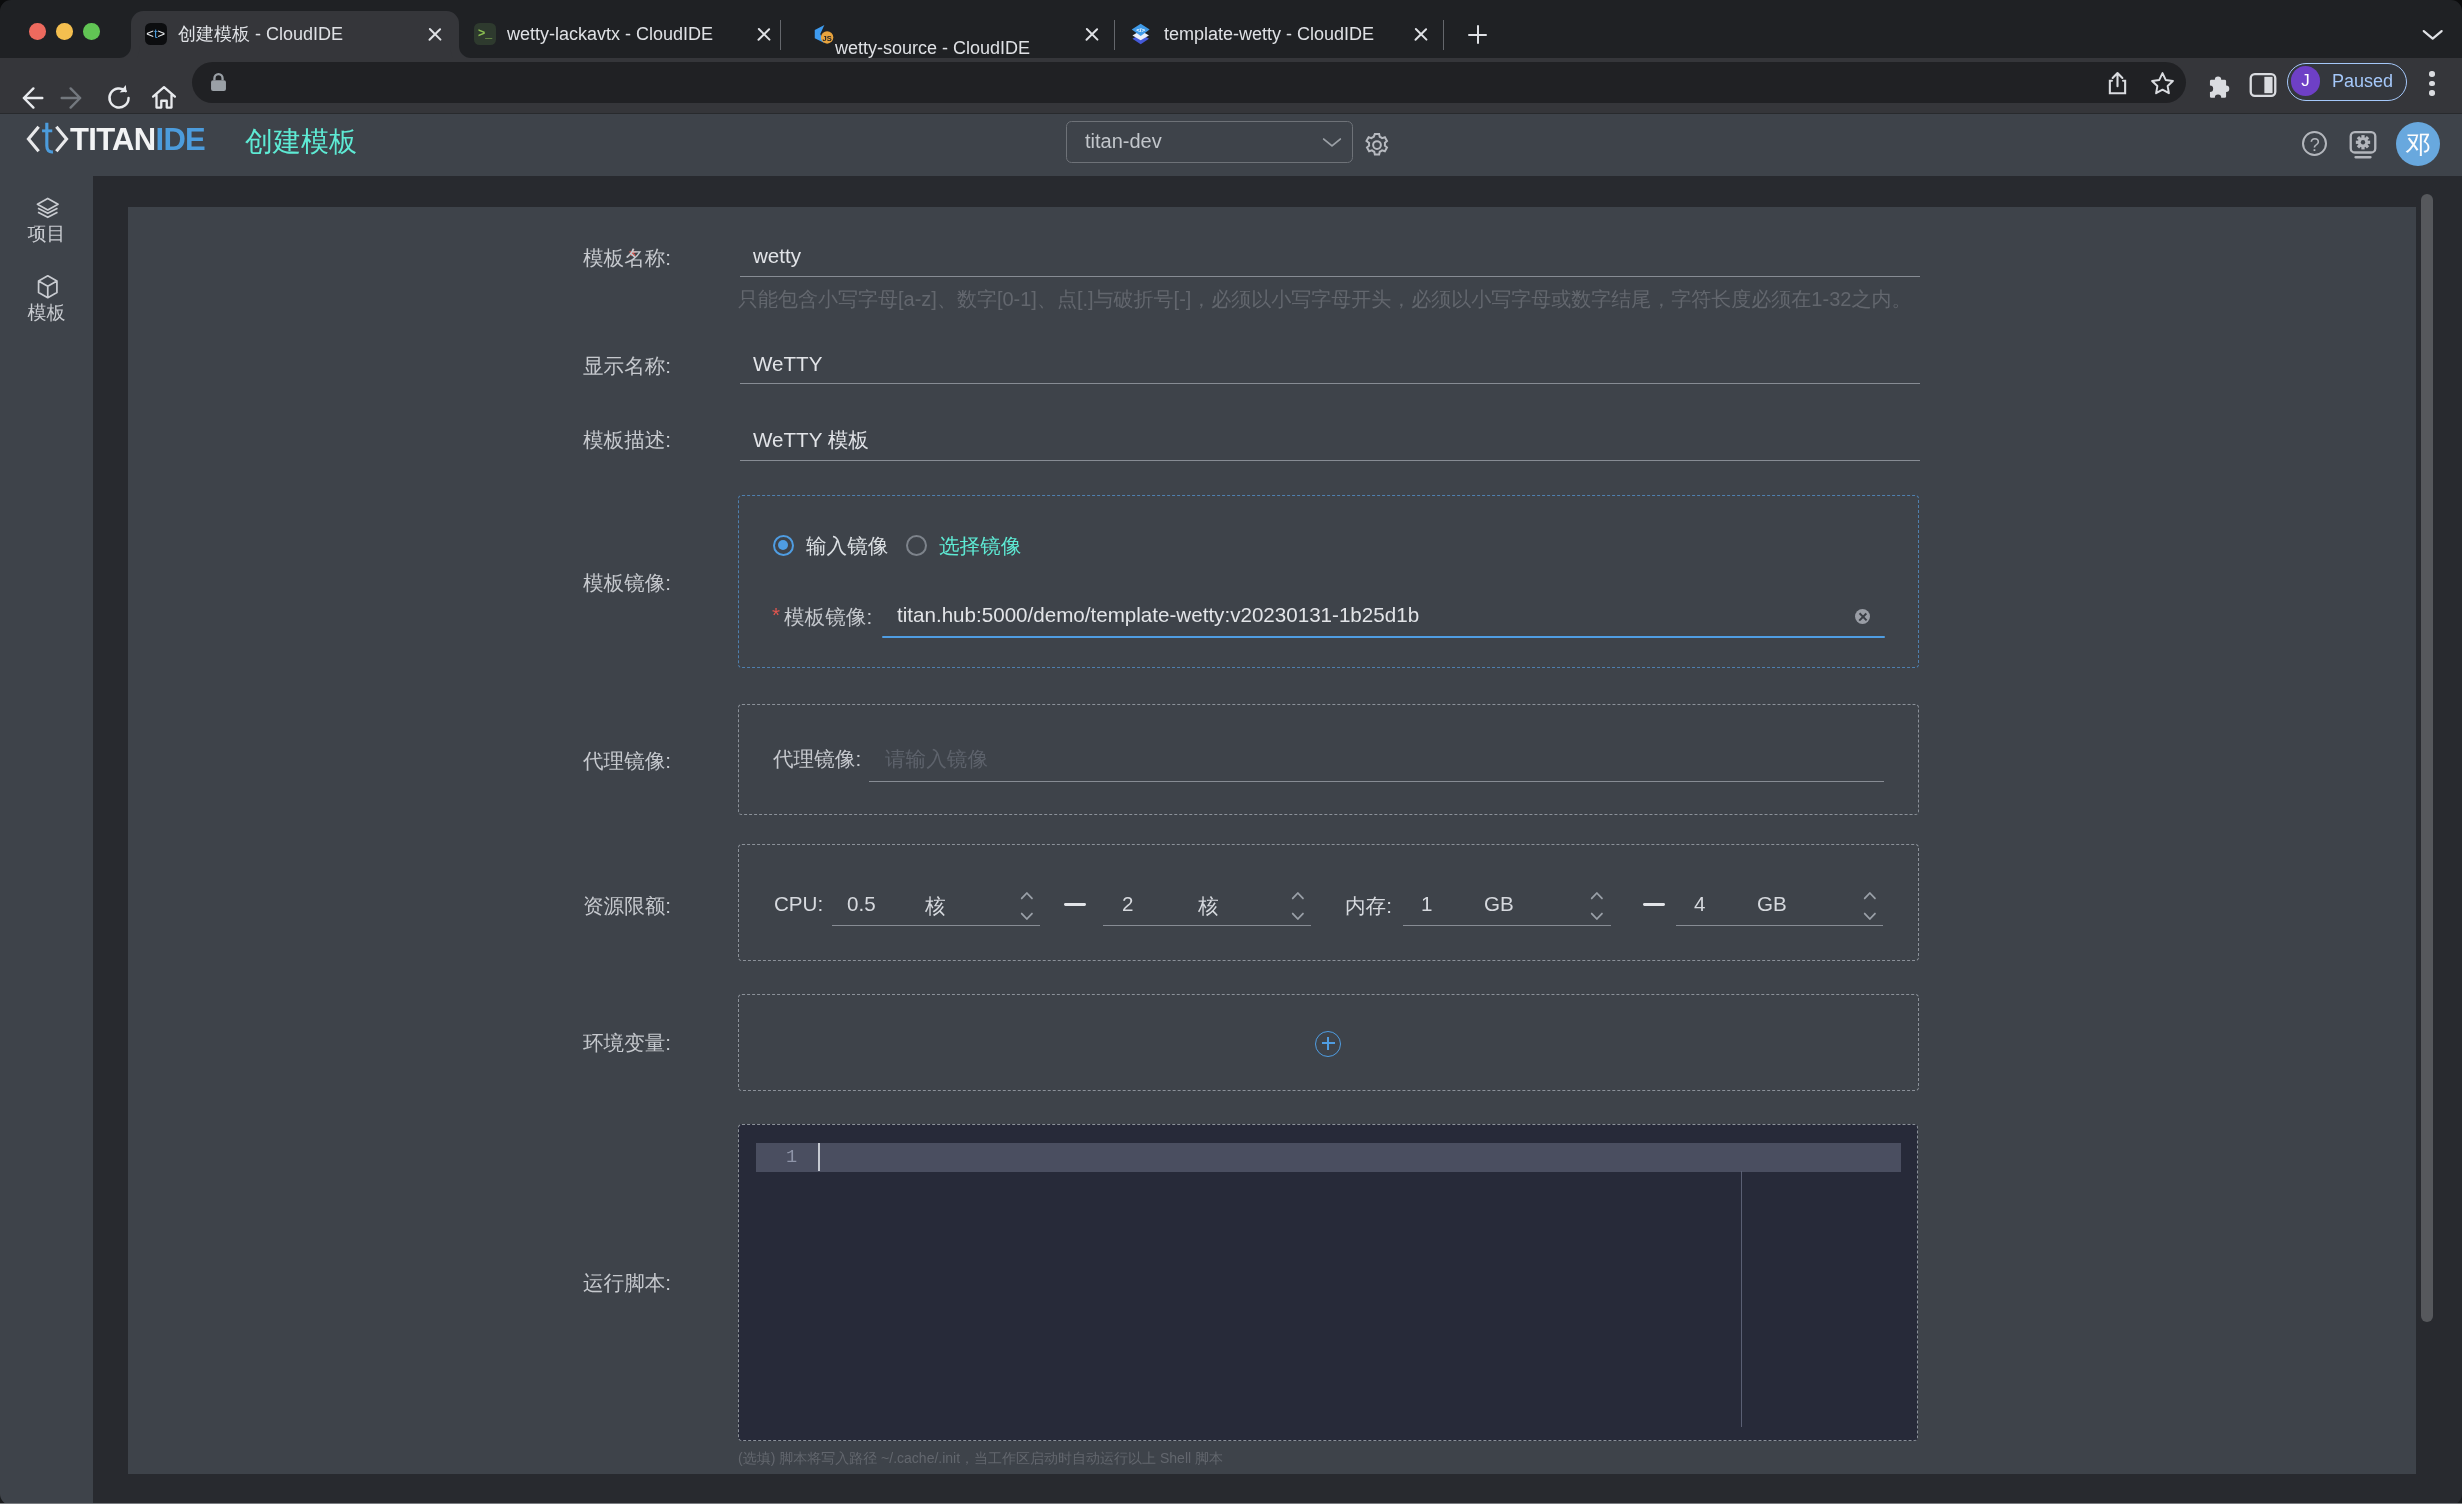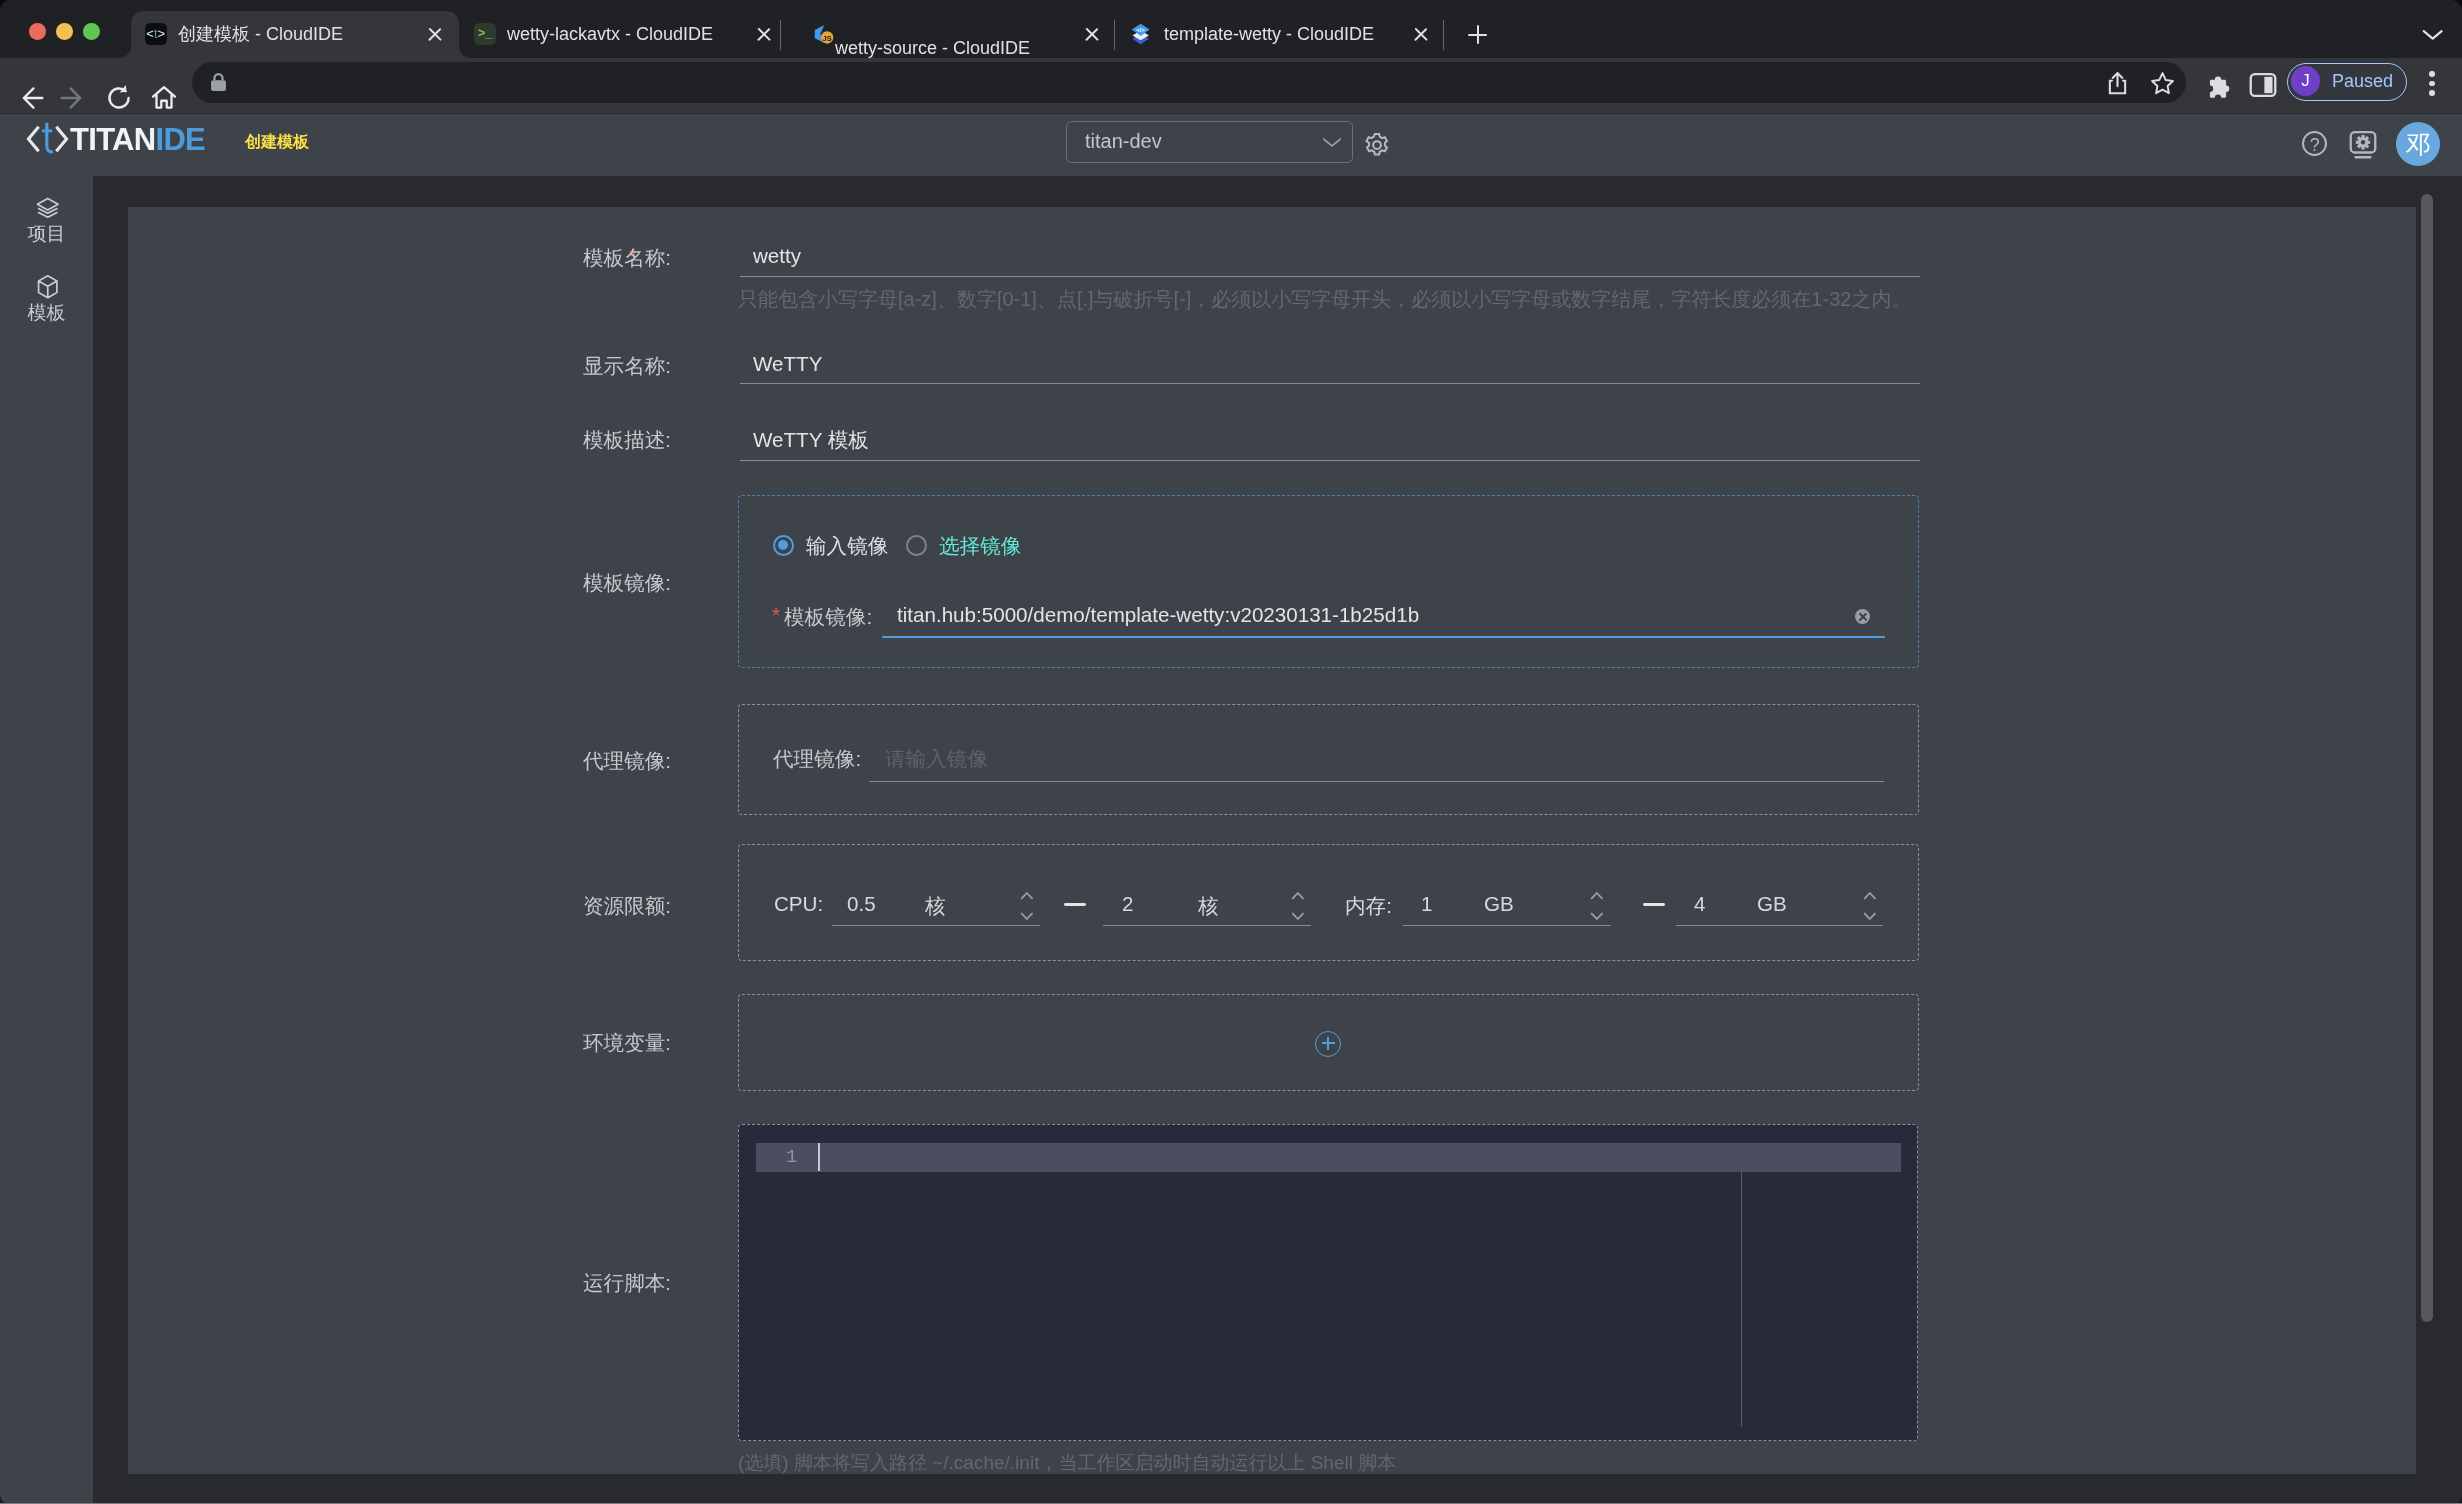--- a/index.html
+++ b/index.html
@@ -22,36 +22,36 @@
 .xicon::after { transform:rotate(-45deg); }
 #toolbar { position:absolute; left:0; top:58px; width:2462px; height:56px; background:#35363A; border-bottom:1.4px solid #282A2D; }
 #urlpill { position:absolute; left:192px; top:4.1px; width:1994px; height:41px; border-radius:20.6px; background:#202124; }
 #urltext { position:absolute; left:47px; top:0; height:41px; line-height:41px; font-size:18px; color:#E8EAED; white-space:nowrap; }
 #urltext .dim { color:#9AA0A6; }
 
 #appheader { position:absolute; left:0; top:114px; width:2462px; height:62px; background:#3E434A; }
 #logo { position:absolute; left:25px; top:-5.5px; height:62px; line-height:62px; font-size:31px; color:#F2F3F4; white-space:nowrap; }
 #logo .blue { color:#4C9CDC; }
 #logo .bold { font-weight:bold; letter-spacing:-0.7px; }
-#crumb { position:absolute; left:245px; top:-3.4px; height:62px; line-height:62px; font-size:16px; color:#fde047;font-weight:bold; }
+#crumb { position:absolute; left:245px; top:-3.4px; height:62px; line-height:62px; font-size:28px; color:#5eead4; }
 #nssel { position:absolute; left:1066px; top:6.9px; width:287px; height:42px; border:1.4px solid #6E7278; border-radius:5.5px; }
 #nssel .txt { position:absolute; left:18px; top:0; height:39px; line-height:39px; font-size:20px; color:#C2C6CB; }
 
 #sidebar { position:absolute; left:0; top:176px; width:93px; height:1329px; background:#3E434A; }
 .sbitem { position:absolute; left:0; width:93px; text-align:center; color:#C9CCD1; font-size:19px; }
 #panel { position:absolute; left:128px; top:207px; width:2288px; height:1267px; background:#3E434A; }
 #scrollthumb { position:absolute; left:2421px; top:194px; width:12.4px; height:1128px; border-radius:6.2px; background:#56585C; }
 
 .lbl { position:absolute; text-align:center; font-size:20.6px; color:#C6C9CE; white-space:nowrap; }
 .val { position:absolute; font-size:20.6px; color:#E2E4E8; white-space:nowrap; }
 .uline { position:absolute; height:1.4px; background:#878C94; }
 .dashed { position:absolute; border:1.4px dashed #8B9199; border-radius:4.1px; }
 .dashed.blue { border-color:#4E7FAE; }
 .req { position:absolute; color:#E0564F; font-size:20.6px; }
-.hint { position:absolute; font-size:19px; color:#63676E; white-space:nowrap; }
+.hint { position:absolute; font-size:14px; color:#63676E; white-space:nowrap; }
 </style>
 </head>
 <body>
 
 <div id="tabstrip">
   <div class="light" style="left:29px;background:#ED6A5E"></div>
   <div class="light" style="left:56px;background:#F4BF4F"></div>
   <div class="light" style="left:83px;background:#61C554"></div>
   <div id="tab-active">
     <div class="favicon" style="left:13.7px;top:12.4px;background:#0C0D0F;color:#E8EAED;font-size:13px;text-align:center;line-height:22px;">&lt;<span style="color:#4C9CDC">t</span>&gt;</div>

